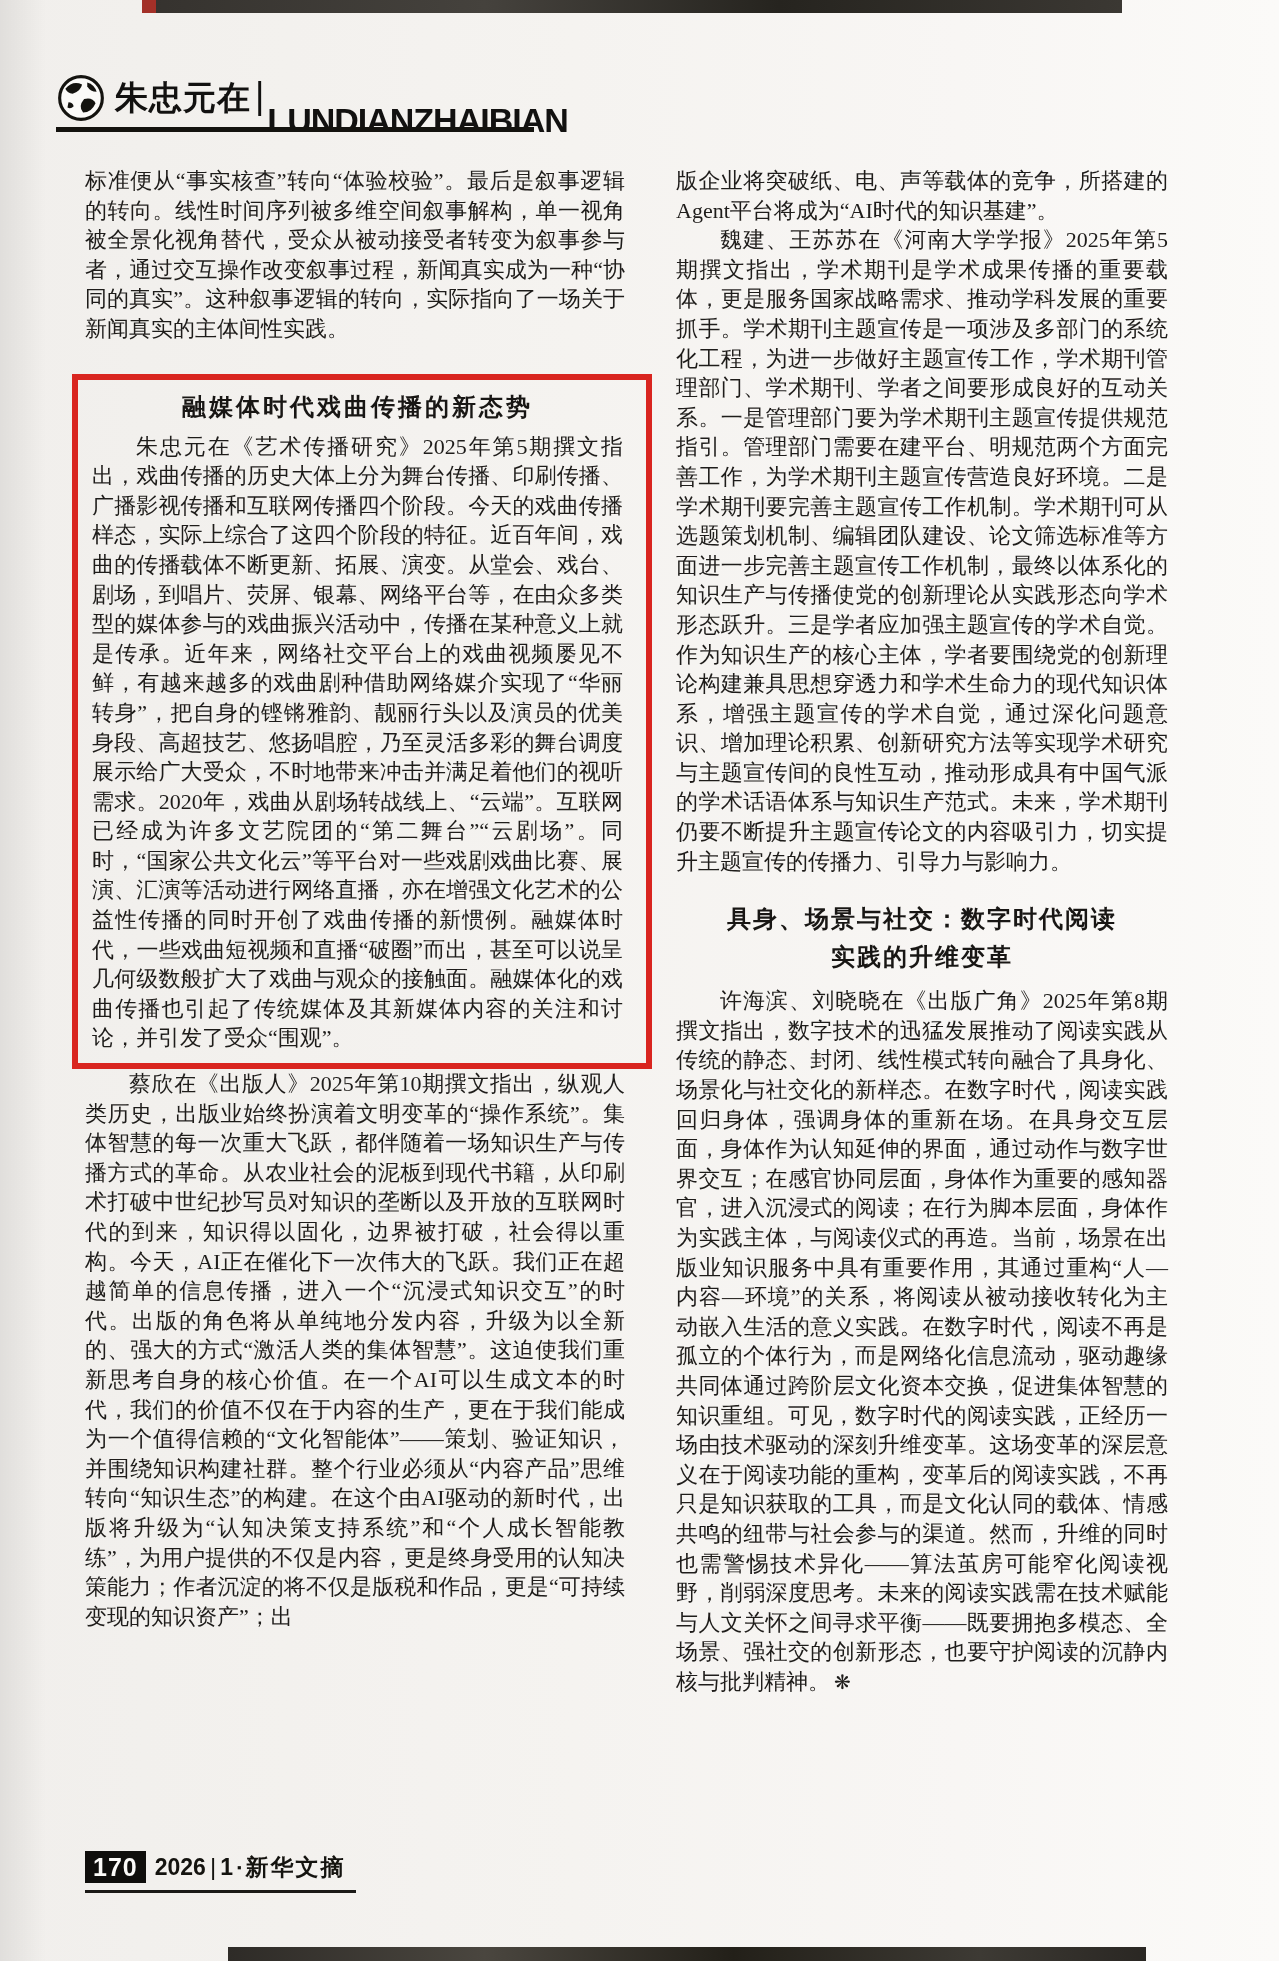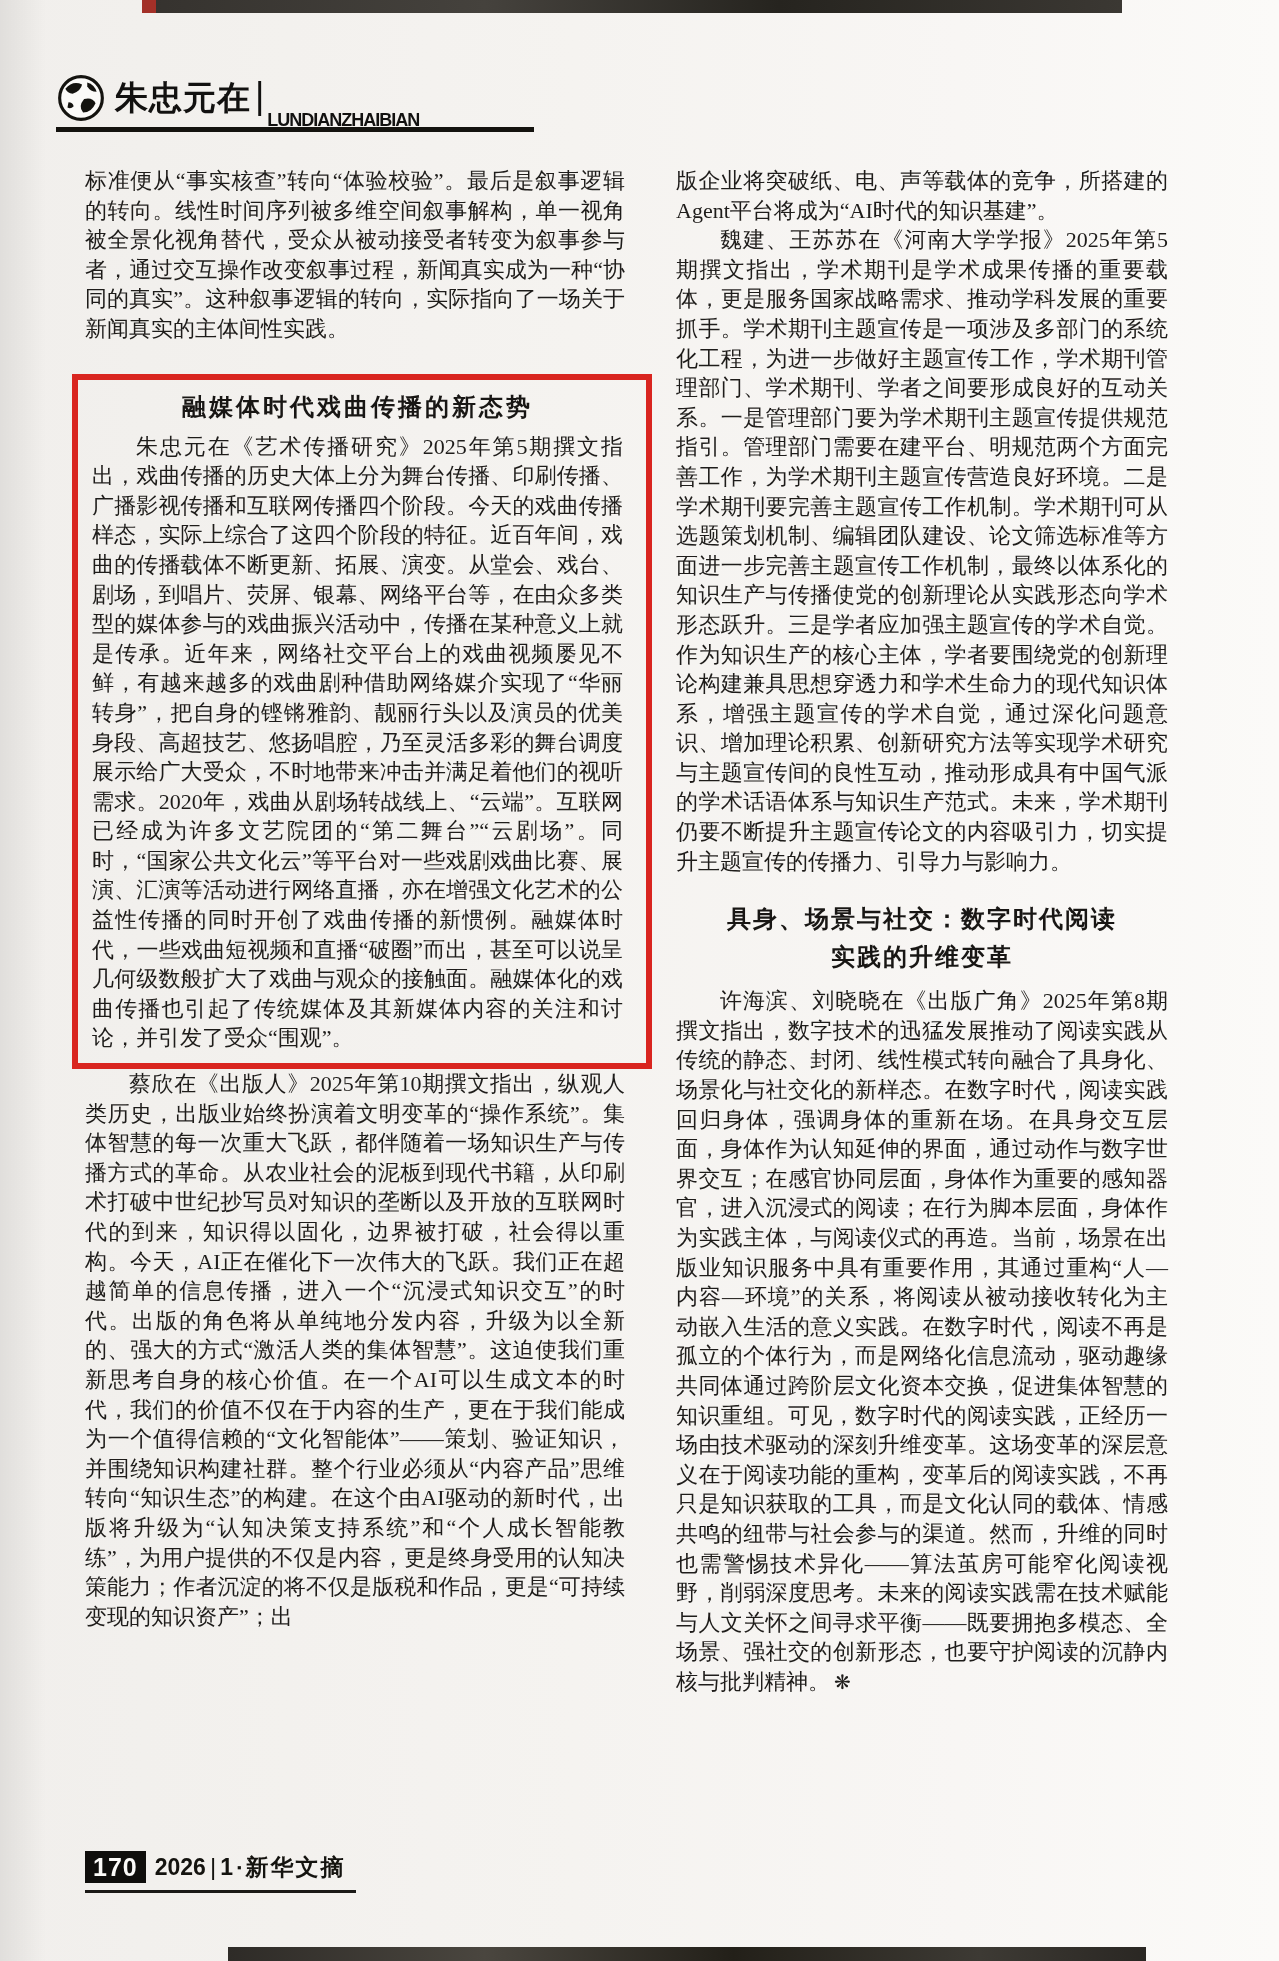--- a/index.html
+++ b/index.html
@@ -38,21 +38,21 @@
   .hdr-cn{
     font-family:"Liberation Sans","DejaVu Sans",sans-serif;
     font-weight:bold;font-size:33px;letter-spacing:1px;color:#121110;
   }
   .hdr-sep{
     font-family:"Liberation Sans","DejaVu Sans",sans-serif;
     font-weight:normal;font-size:36px;margin:0 3px 0 4px;color:#121110;transform:translateY(-2px);
   }
   .hdr-latin{
     font-family:"Liberation Sans","DejaVu Sans",sans-serif;
-    font-weight:bold;font-size:18px;letter-spacing:-1px;color:#121110;margin-top:44px;
+    font-weight:bold;font-size:34px;letter-spacing:-1px;color:#121110;margin-top:44px;
   }
   .header-rule{
     position:absolute;left:56px;top:127px;width:478px;height:5px;background:#14130f;
   }
   .col{
     position:absolute;top:144px;
     font-size:22px;line-height:29.6px;text-align:justify;
     color:#1e1c1a;
   }
   .col-left{left:85px;width:540px;}

